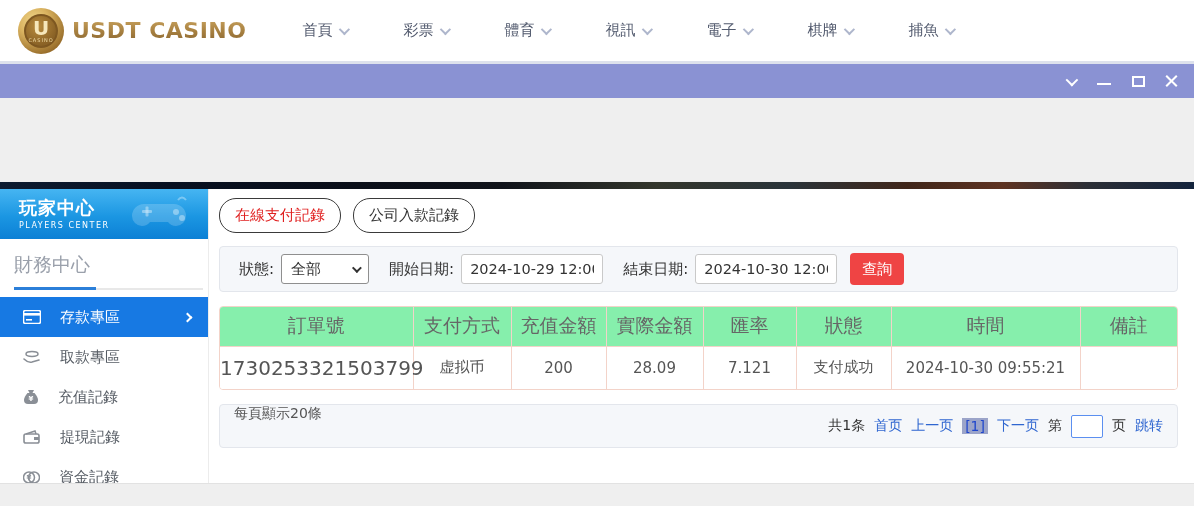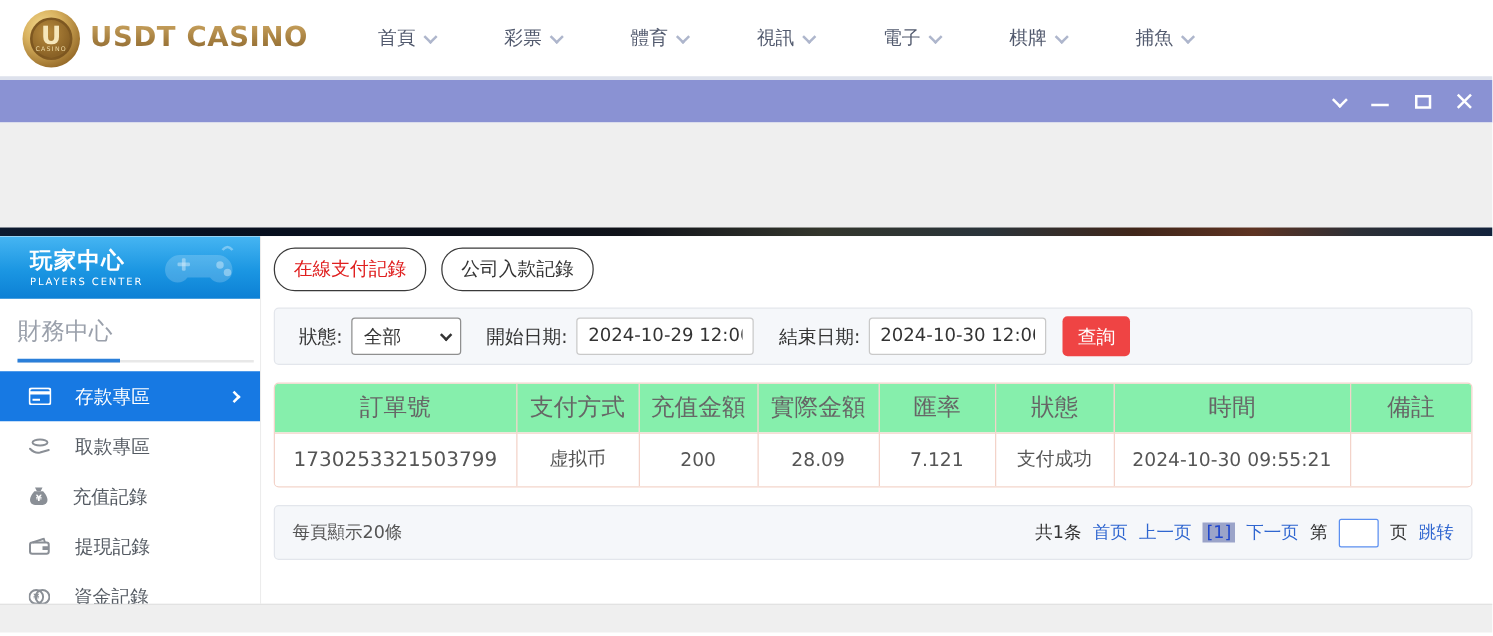--- a/index.html
+++ b/index.html
@@ -39,21 +39,21 @@
   .gray-band { height:84px; background:#efefef; flex:0 0 auto; }
   .dark-strip { height:7px; flex:0 0 auto;
     background:linear-gradient(90deg,#0d1b30 0%,#071021 14%,#0a0e18 30%,#10131a 42%,#33362c 55%,#2a343a 66%,#40261a 76%,#5e3322 84%,#2c2f36 91%,#13233c 100%); }
 
   
   .content { height:294px; display:flex; flex:0 0 auto; background:#fff; }
 
   
   .sidebar { width:209px; flex:0 0 auto; background:#fff; overflow:hidden; border-right:1px solid #ececec; }
   .sb-header { height:50px; background:linear-gradient(180deg,#46b5f2 0%,#1b96e2 55%,#0c80d5 100%);
-    color:#fff; padding:7px 0 0 24px; position:relative; overflow:hidden; }
+    color:#fff; padding:7px 0 0 19px; position:relative; overflow:hidden; }
   .sb-title { font-size:18px; font-weight:bold; letter-spacing:1px; }
   .sb-sub { font-size:8px; letter-spacing:1.5px; margin-top:1px; }
   .sb-gamepad { position:absolute; right:10px; top:5px; opacity:.85; }
   .sb-section { padding:13px 0 0 14px; }
   .sb-section-label { font-size:19px; color:#9aa0ab; }
   .sb-underline { margin:10px 5px 0 0; height:2px; background:#e8e8e8; position:relative; }
   .sb-underline i { position:absolute; left:0; top:-1px; height:3px; width:82px; background:#2b7fd9; display:block; }
   .sb-menu { margin-top:7px; }
   .sb-item { height:40px; display:flex; align-items:center; padding-left:23px; gap:19px; font-size:15px; color:#555b63; cursor:pointer; position:relative; }
   .sb-item svg { flex:0 0 auto; }
@@ -80,24 +80,24 @@
   .search-btn { margin-left:6px; width:54px; height:32px; background:#ef4444; color:#fff; border:none;
     border-radius:4px; font-size:15px; font-family:inherit; cursor:pointer; }
 
   .tablewrap { margin-top:14px; border-radius:4px; overflow:hidden; border:1px solid #f3d3c9; }
   table { width:100%; border-collapse:collapse; table-layout:fixed; }
   th { background:#86efac; height:39px; font-size:19px; color:#666; font-weight:normal; border:1px solid #f3d3c9; }
   td { background:#fff; height:43px; font-size:15px; color:#555; text-align:center; border:1px solid #f3d3c9; }
   th:first-child,td:first-child { border-left:none; }
   th:last-child,td:last-child { border-right:none; }
   th { border-top:none; } td { border-bottom:none; }
-  td.cell-ordernum { font-size:16px; }
+  td.cell-ordernum { font-size:20px; }
 
   .pagebar { margin-top:14px; height:44px; background:#f5f7fa; border:1px solid #e3e6ec; border-radius:4px;
-    display:flex; align-items:center; justify-content:space-between; padding:0 14px; font-size:14px; }
+    display:flex; justify-content:space-between; padding:0 14px; font-size:14px; }
   .psize { color:#555; }
   .pag-right { display:flex; align-items:center; gap:9px; color:#333; }
   .pag-link { color:#2f66d0; text-decoration:none; cursor:pointer; }
   .pag-current { background:#9ba4c9; color:#1f46cc; padding:0 3px; cursor:pointer; }
   .jump-input { width:32px; height:23px; border:1px solid #5b8ff0; border-radius:2px; font-family:inherit; }
 
   .footer-strip { height:23px; background:#efefef; flex:0 0 auto; border-top:1px solid #e2e2e2; }
 </style>
 </head>
 <body>

